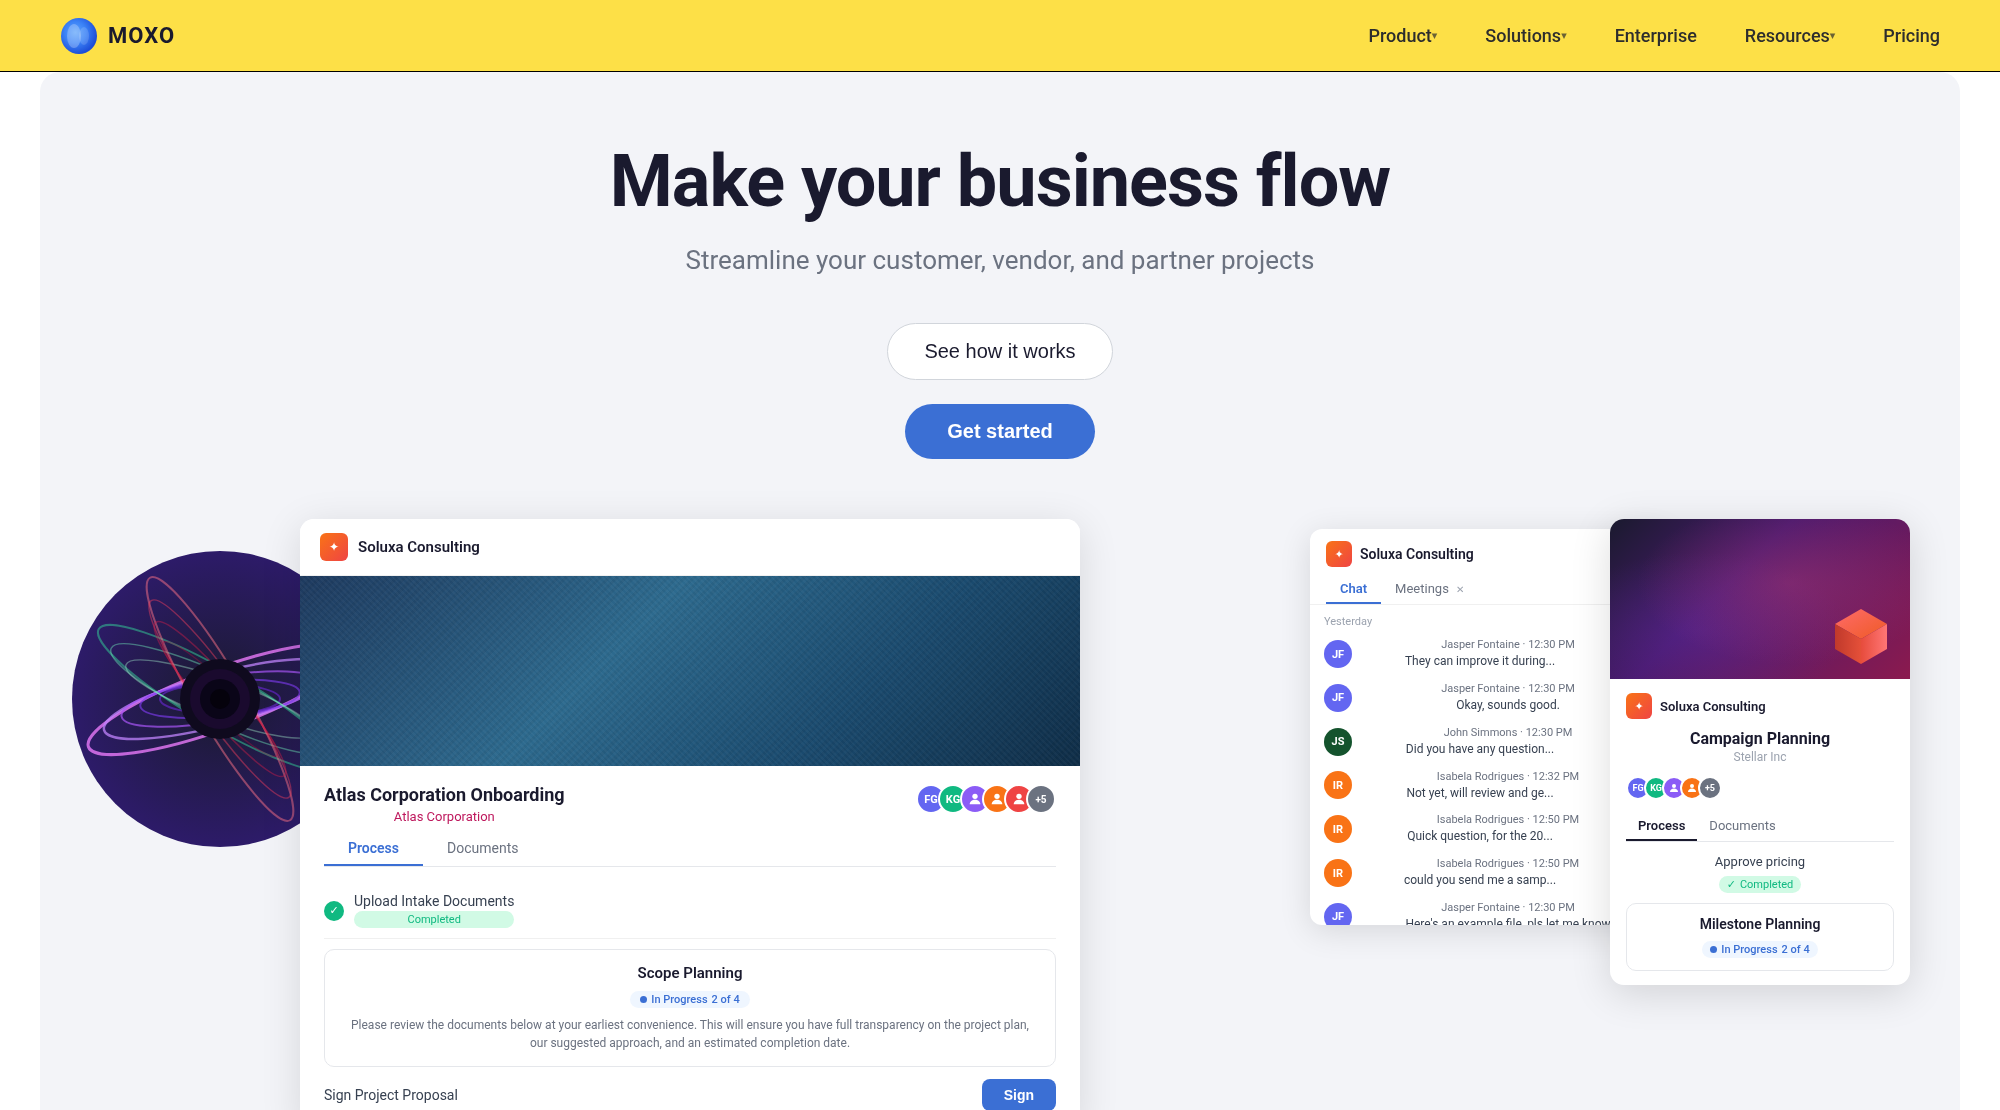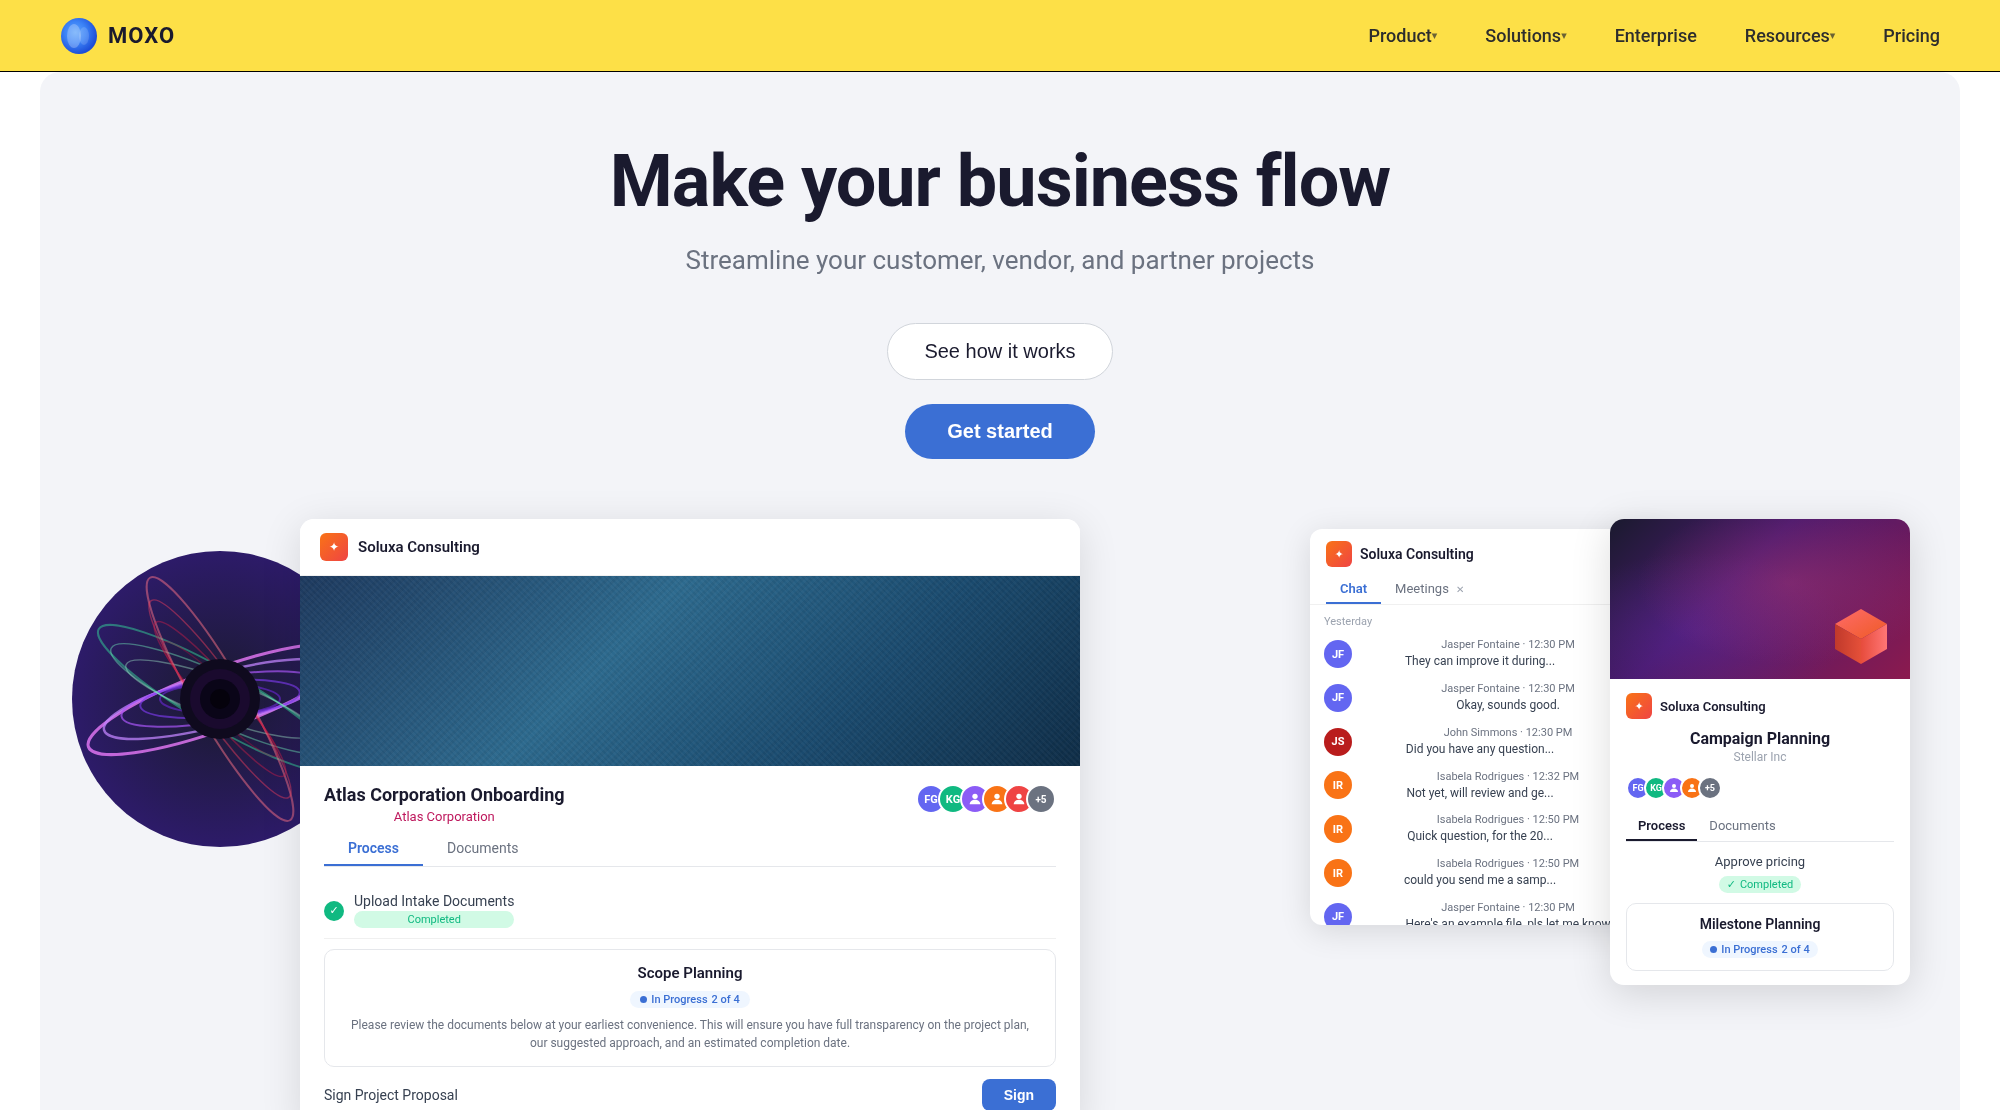--- a/index.html
+++ b/index.html
@@ -784,21 +784,21 @@
 
         <div class="chat-msg">
           <div class="chat-avatar" style="background:#6366f1;">JF</div>
           <div class="chat-bubble">
             <div class="chat-sender">Jasper Fontaine · 12:30 PM</div>
             <div class="chat-text">Okay, sounds good.</div>
           </div>
         </div>
 
         <div class="chat-msg">
-          <div class="chat-avatar" style="background:#b91c1c;">JS</div>
+          <div class="chat-avatar" style="background:#14532d;">JS</div>
           <div class="chat-bubble">
             <div class="chat-sender">John Simmons · 12:30 PM</div>
             <div class="chat-text chat-text-truncated">Did you have any question...</div>
           </div>
         </div>
 
         <div class="chat-msg">
           <div class="chat-avatar" style="background:#f97316;">IR</div>
           <div class="chat-bubble">
             <div class="chat-sender">Isabela Rodrigues · 12:32 PM</div>

